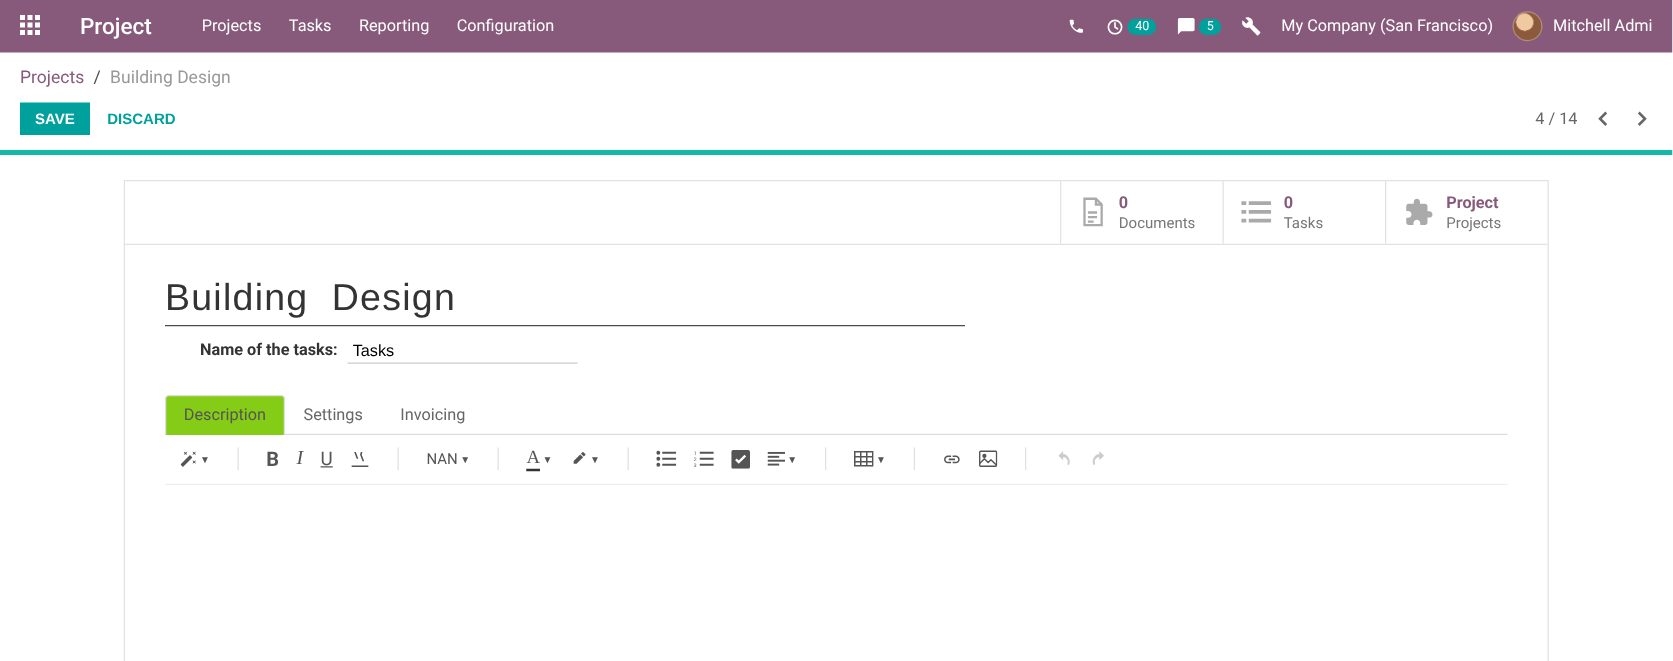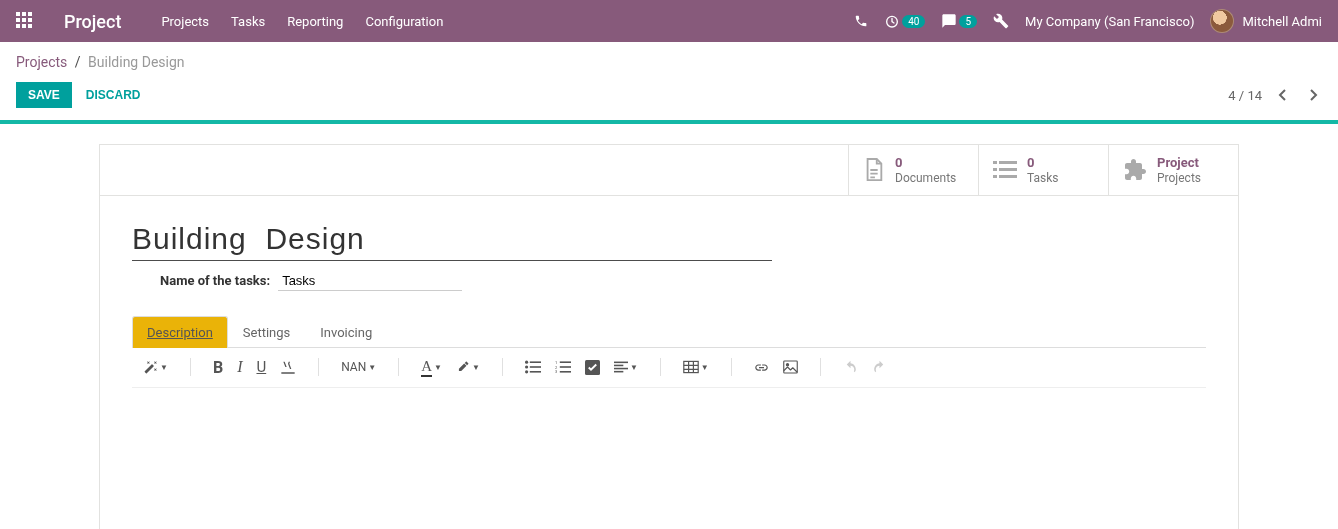--- a/index.html
+++ b/index.html
@@ -48,21 +48,21 @@
 
 .sheet-body { padding: 24px 32px; }
 .title-input { font-size: 30px; font-weight: 400; border: none; border-bottom: 1px solid #4c4c4c; width: 640px; padding: 2px 0 4px; outline: none; color: #333; letter-spacing: 1px; background: transparent; }
 .field-row { display: flex; align-items: center; margin-top: 10px; }
 .field-label { font-weight: bold; font-size: 13px; margin-right: 8px; color: #333; padding-left: 28px; }
 .field-input { border: none; border-bottom: 1px solid #ccc; padding: 2px 4px; font-size: 13px; min-width: 150px; outline: none; background: transparent; }
 
 
 .tabs { display: flex; margin-top: 24px; border-bottom: 1px solid #ddd; }
 .tab { padding: 8px 14px; font-size: 13px; color: #666; cursor: pointer; border: 1px solid transparent; border-bottom: none; position: relative; top: 1px; }
-.tab.active { border-color: #ddd; background: #eab308; color: #555; border-radius: 3px 3px 0 0; text-decoration: underline; }
+.tab.active { border-color: #ddd; background: #84cc16; color: #555; border-radius: 3px 3px 0 0; }
 
 
 .editor-toolbar { display: flex; align-items: center; gap: 22px; padding: 10px 12px; border-bottom: 1px solid #eee; color: #555; flex-wrap: wrap; }
 .editor-toolbar .tb-group { display: flex; align-items: center; gap: 14px; }
 .editor-toolbar .tb-btn { cursor: pointer; color: #555; font-size: 14px; display: inline-flex; align-items: center; gap: 2px; }
 .editor-toolbar .caret { font-size: 8px; }
 .editor-toolbar .sep { width: 1px; height: 18px; background: #e0e0e0; }
 .editor-toolbar .disabled { color: #ccc; }
 
 .editor-area { min-height: 140px; padding: 12px; }

